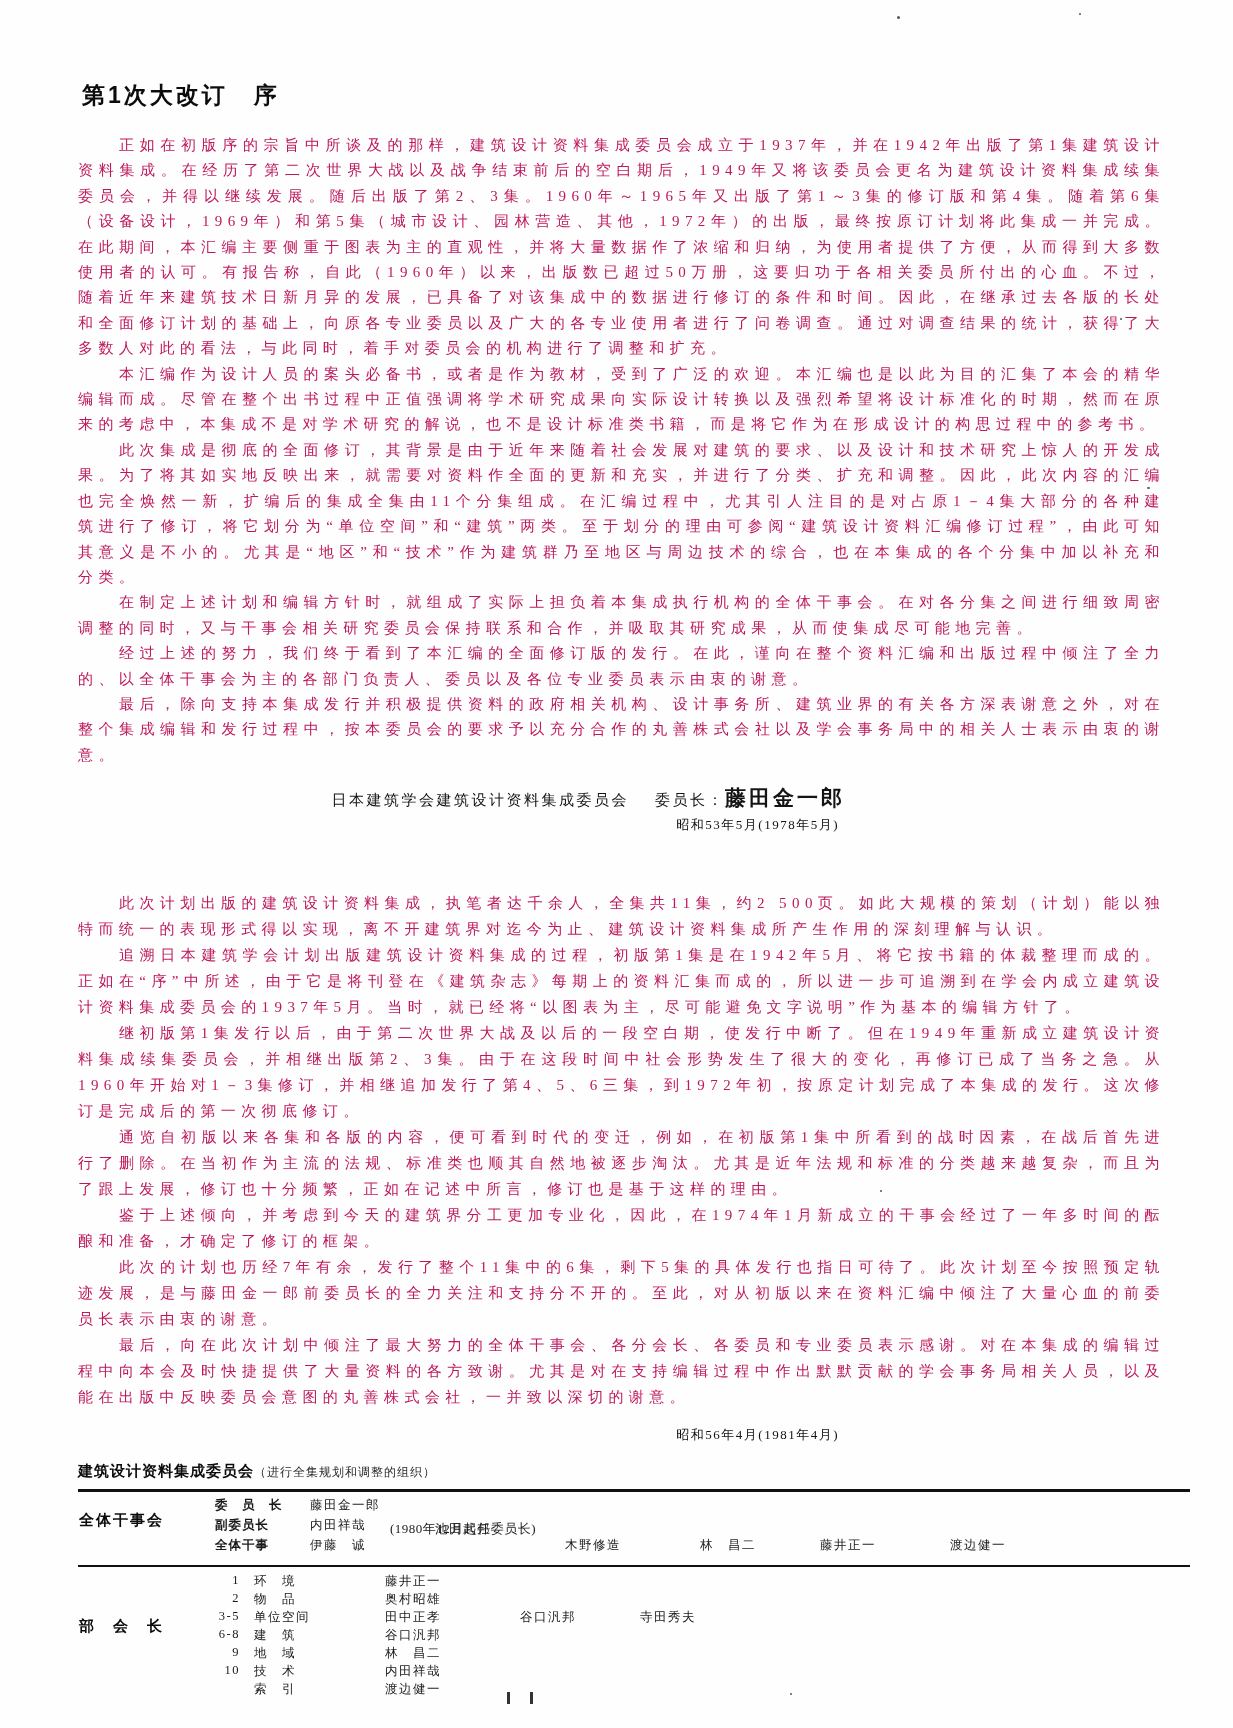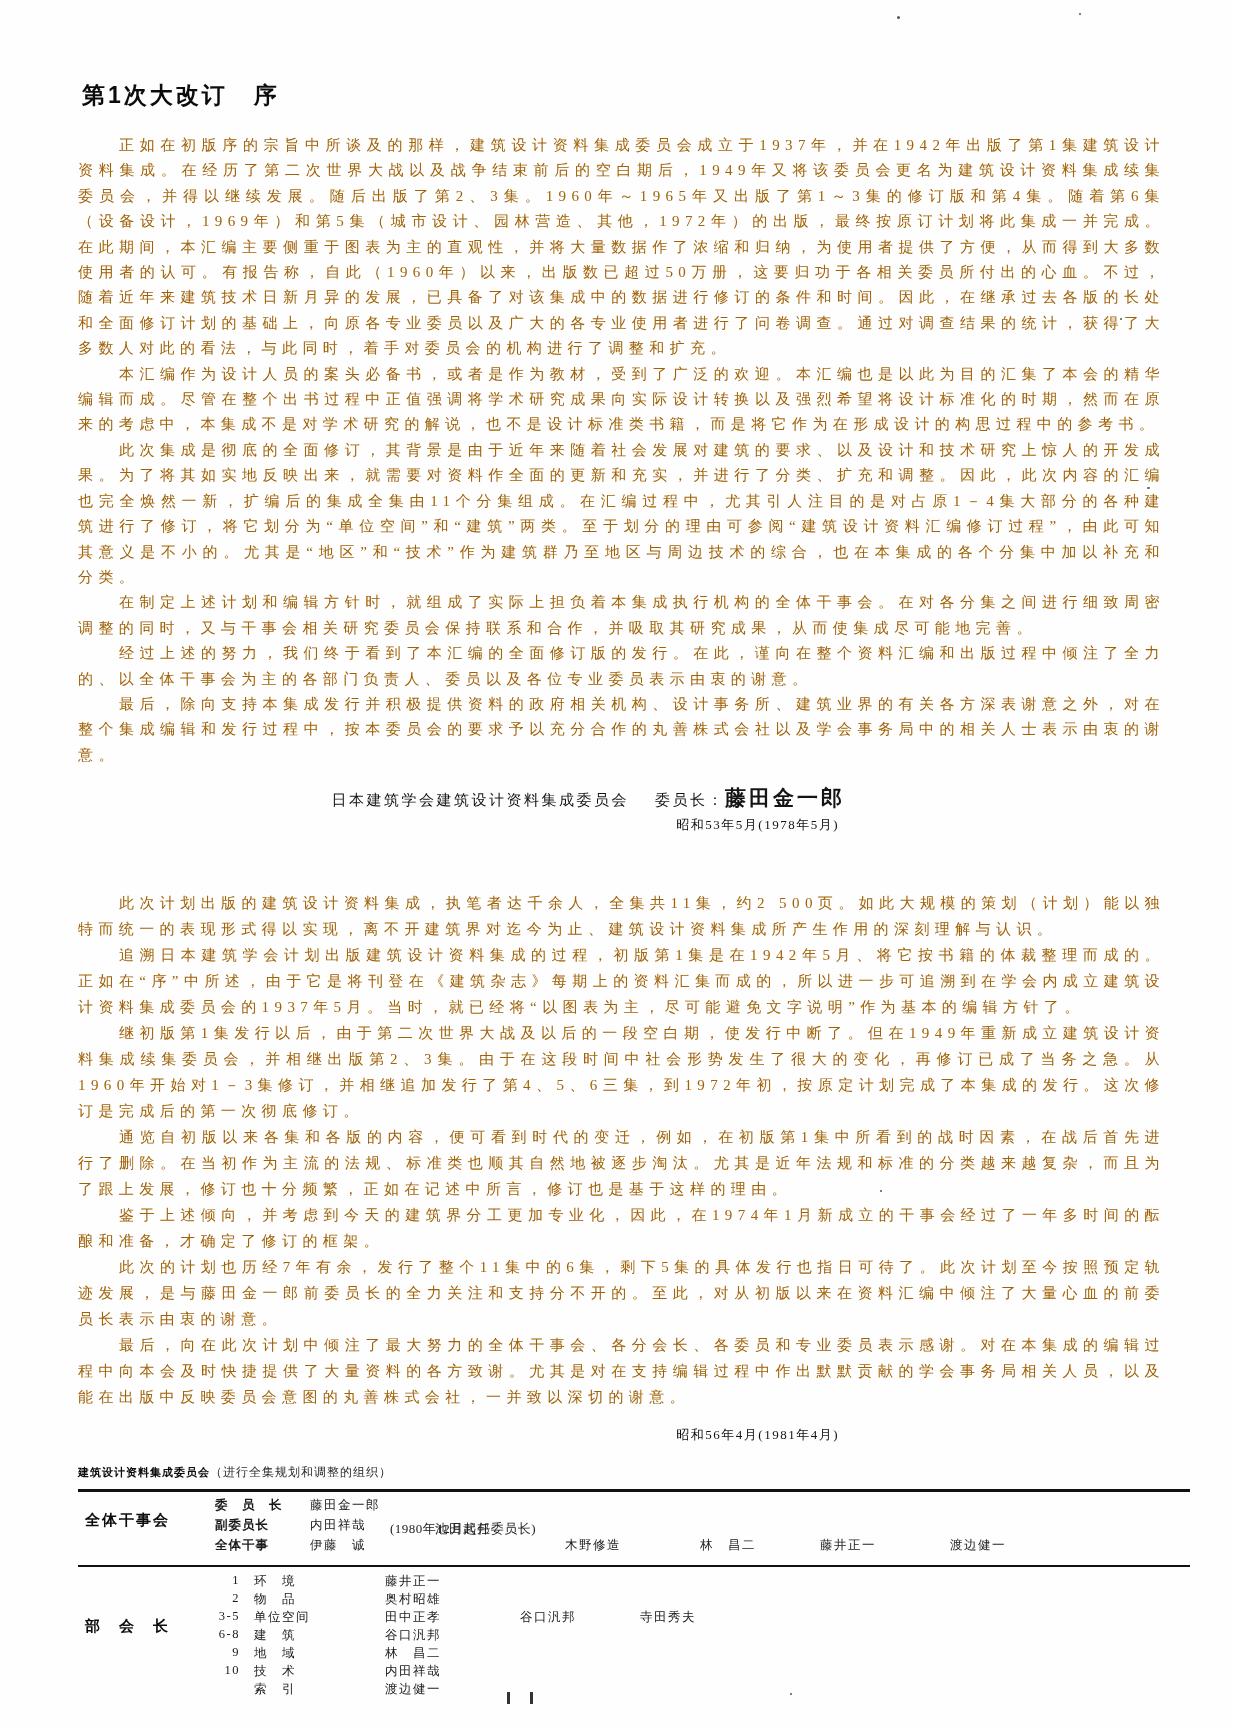--- a/index.html
+++ b/index.html
@@ -12,42 +12,42 @@
     color:#141414;
   }
   .content{position:absolute;left:78px;top:80px;width:1087px;}
   .doc-title{
     font-family:"Liberation Sans","DejaVu Sans",sans-serif;
     font-weight:bold;font-size:23px;letter-spacing:3px;color:#0c0c0c;
     margin:0 0 22px 4px;
   }
   .para{
     margin:0;font-size:15px;line-height:25.4px;letter-spacing:5.4px;
-    text-align:justify;text-indent:41px;color:#a16207;
+    text-align:justify;text-indent:41px;color:#be185d;
   }
   .sec2 .para{line-height:26px;}
   .sig-block{text-align:right;margin:16px 320px 0 0;}
   .sig-line1{font-size:15px;letter-spacing:2.5px;white-space:nowrap;}
   .sig-committee{font-size:15px;}
   .sig-chair-label{margin-left:26px;font-size:15px;}
   .sig-chair-name{font-size:21px;font-weight:bold;letter-spacing:3px;}
   .sig-date{font-size:13px;letter-spacing:1.5px;margin-top:4px;padding-right:6px;}
   .sec2{margin-top:56px;}
   .tbl-heading{margin:18px 0 0 0;white-space:nowrap;}
   .tbl-heading-main{
     font-family:"Liberation Sans","DejaVu Sans",sans-serif;
-    font-weight:bold;font-size:11px;letter-spacing:1px;color:#0c0c0c;
+    font-weight:bold;font-size:15px;letter-spacing:1px;color:#0c0c0c;
   }
   .tbl-heading-note{font-size:12px;letter-spacing:1px;color:#2a2a2a;}
   .cmt-table{position:relative;margin-top:8px;width:1112px;height:294px;font-size:12.5px;}
   .rule{position:absolute;left:0;width:1112px;background:#111;}
   .rule-top{top:0;height:3px;}
   .rule-m1{top:76px;height:2px;}
   .grp-label{
-    position:absolute;left:7px;
+    position:absolute;left:1px;
     font-family:"Liberation Sans","DejaVu Sans",sans-serif;
     font-weight:bold;font-size:15px;letter-spacing:2px;color:#0c0c0c;white-space:nowrap;text-align:right;
   }
   .cell{position:absolute;white-space:nowrap;letter-spacing:1.5px;color:#1a1a1a;}
   .cell.bold{font-weight:bold;letter-spacing:1px;}
   .cell.small{font-size:13px;letter-spacing:0.5px;color:#222;}
   .speck{position:absolute;background:#555;border-radius:50%;}
   .page-mark{position:absolute;width:3px;height:12px;background:#333;}
 </style>
 </head>

